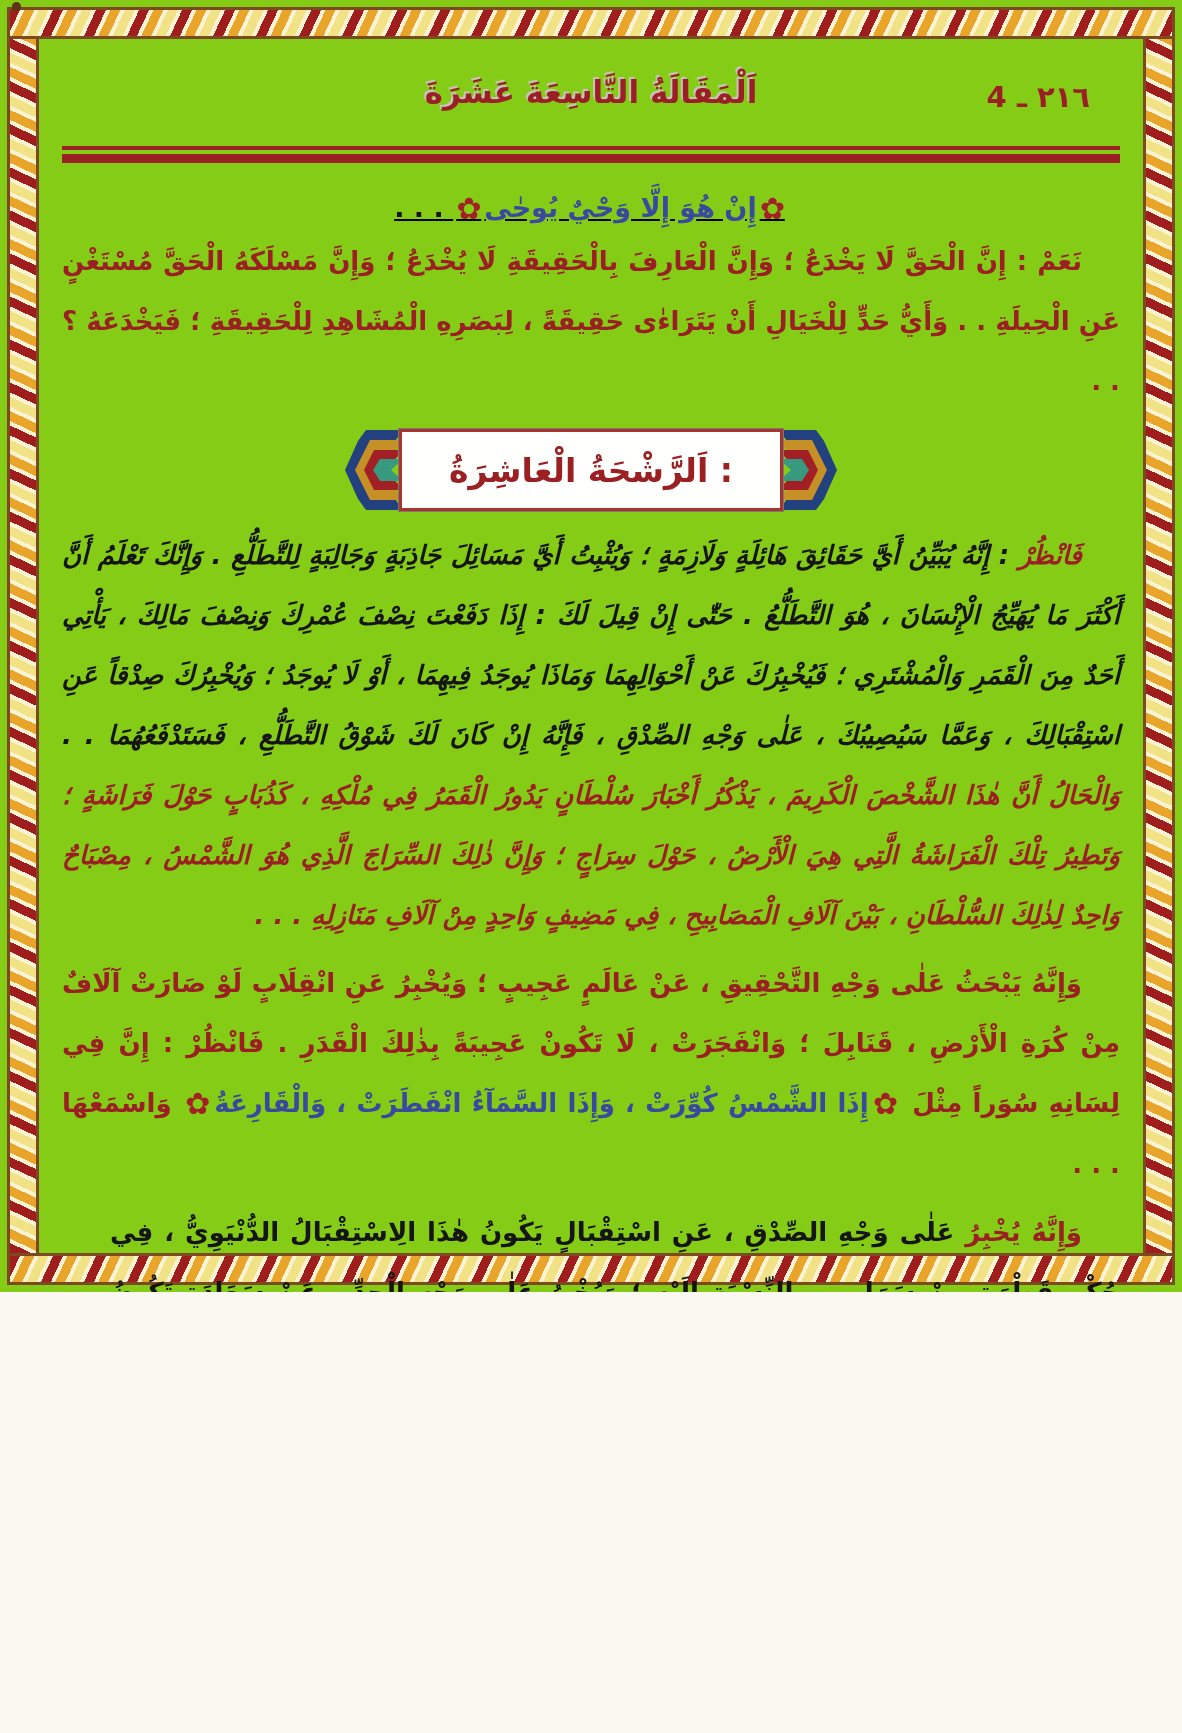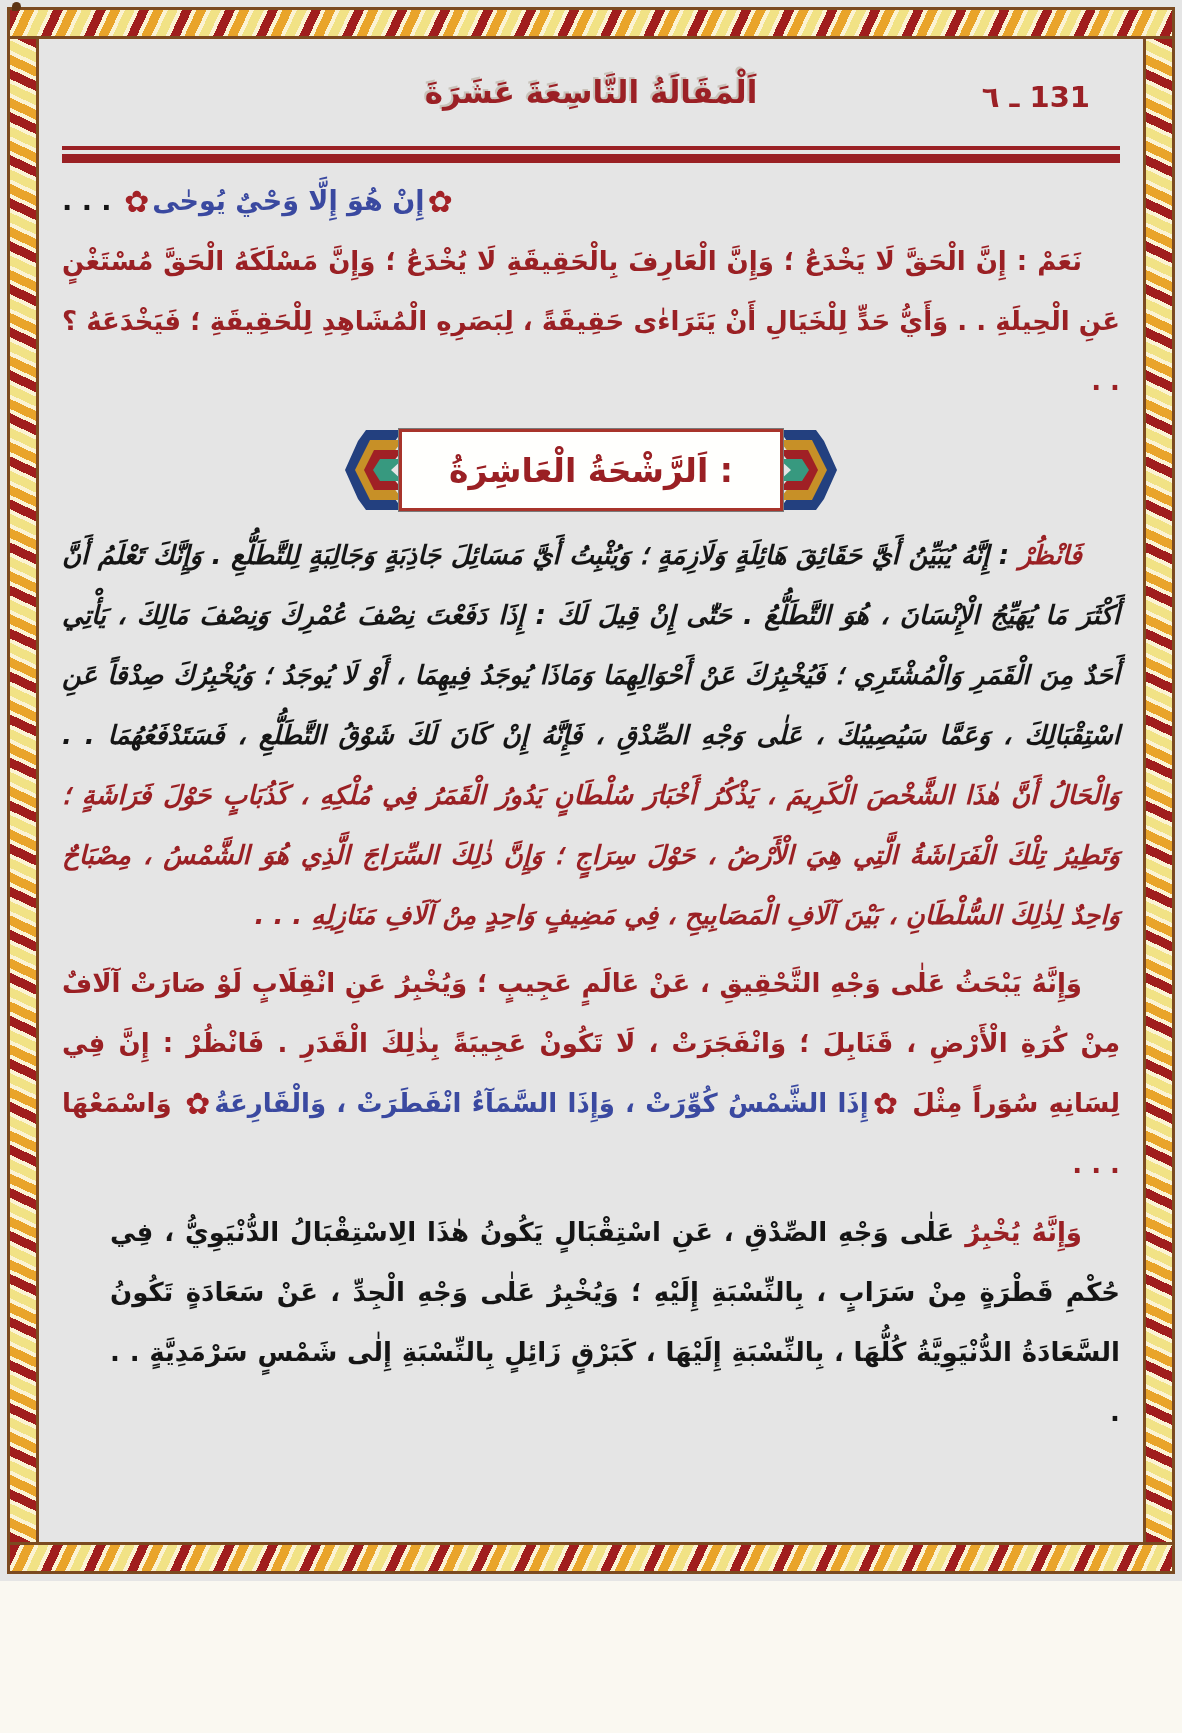--- a/index.html
+++ b/index.html
@@ -4,22 +4,22 @@
 <style>
   * { margin:0; padding:0; box-sizing:border-box; }
   html,body { width:1182px; height:1733px; }
   body {
     background:#faf8f1;
     font-family:"DejaVu Sans", sans-serif;
     overflow:hidden;
   }
   .page {
     position:relative;
-    width:1182px; height:1581px;
-    background:#e5e5e5;
+    width:1182px; height:1292px;
+    background:#84cc16;
     overflow:hidden;
   }
 
   
   .b-strip { position:absolute; border:3px solid #7b4a20; }
   .b-top, .b-bottom {
     left:7px; right:7px; height:32px;
     background:repeating-linear-gradient(115deg,
       #a01d1d 0 9px, #fbf3d3 9px 13px, #e9a42a 13px 22px,
       #fbf3d3 22px 26px, #f1e285 26px 35px, #fbf3d3 35px 39px);
@@ -60,22 +60,22 @@
     font-size:26px; font-weight:bold; line-height:60px;
     text-align:justify;
     color:#151515;
   }
   .indent { text-indent:38px; }
   .red   { color:#9a2024; }
   .blue  { color:#3a49a0; }
   .black { color:#151515; }
 
   .p1 { margin-top:16px; }
-  .verse-line { margin-top:2px; height:62px; line-height:71px; text-align:left;
-    font-size:27px; font-weight:bold; }
+  .verse-line { margin-top:2px; height:62px; line-height:86px; text-align:center;
+    font-size:27px; font-weight:bold;text-decoration:underline; }
   .rosette { color:#a32126; font-size:30px; margin:0 3px; vertical-align:-2px; }
   .p2 { margin-top:4px; }
 
   
   .heading-wrap {
     margin:16px auto 12px; width:500px; height:86px;
     display:flex; align-items:center; direction:ltr;
   }
   .heading-orn { flex:0 0 auto; display:block; }
   .heading-orn.flip { transform:scaleX(-1); }
@@ -104,21 +104,21 @@
   <div class="b-strip b-top"></div>
   <div class="b-strip b-bottom"></div>
   <div class="b-strip b-left"></div>
   <div class="b-strip b-right"></div>
   <div class="b-knob"></div>
 
   <div class="content">
 
     <div class="header">
       <div class="title">اَلْمَقَالَةُ التَّاسِعَةَ عَشَرَةَ</div>
-      <div class="page-num">131 ـ ٦</div>
+      <div class="page-num">٢١٦ ـ 4</div>
     </div>
     <div class="double-rule">
       <div class="rule-thin"></div>
       <div class="rule-thick"></div>
     </div>
 
 
     <div class="verse-line">
       <span class="rosette">✿</span><span class="blue">إِنْ هُوَ إِلَّا وَحْيٌ يُوحٰى</span><span class="rosette">✿</span><span class="black"> . . .</span>
     </div>

